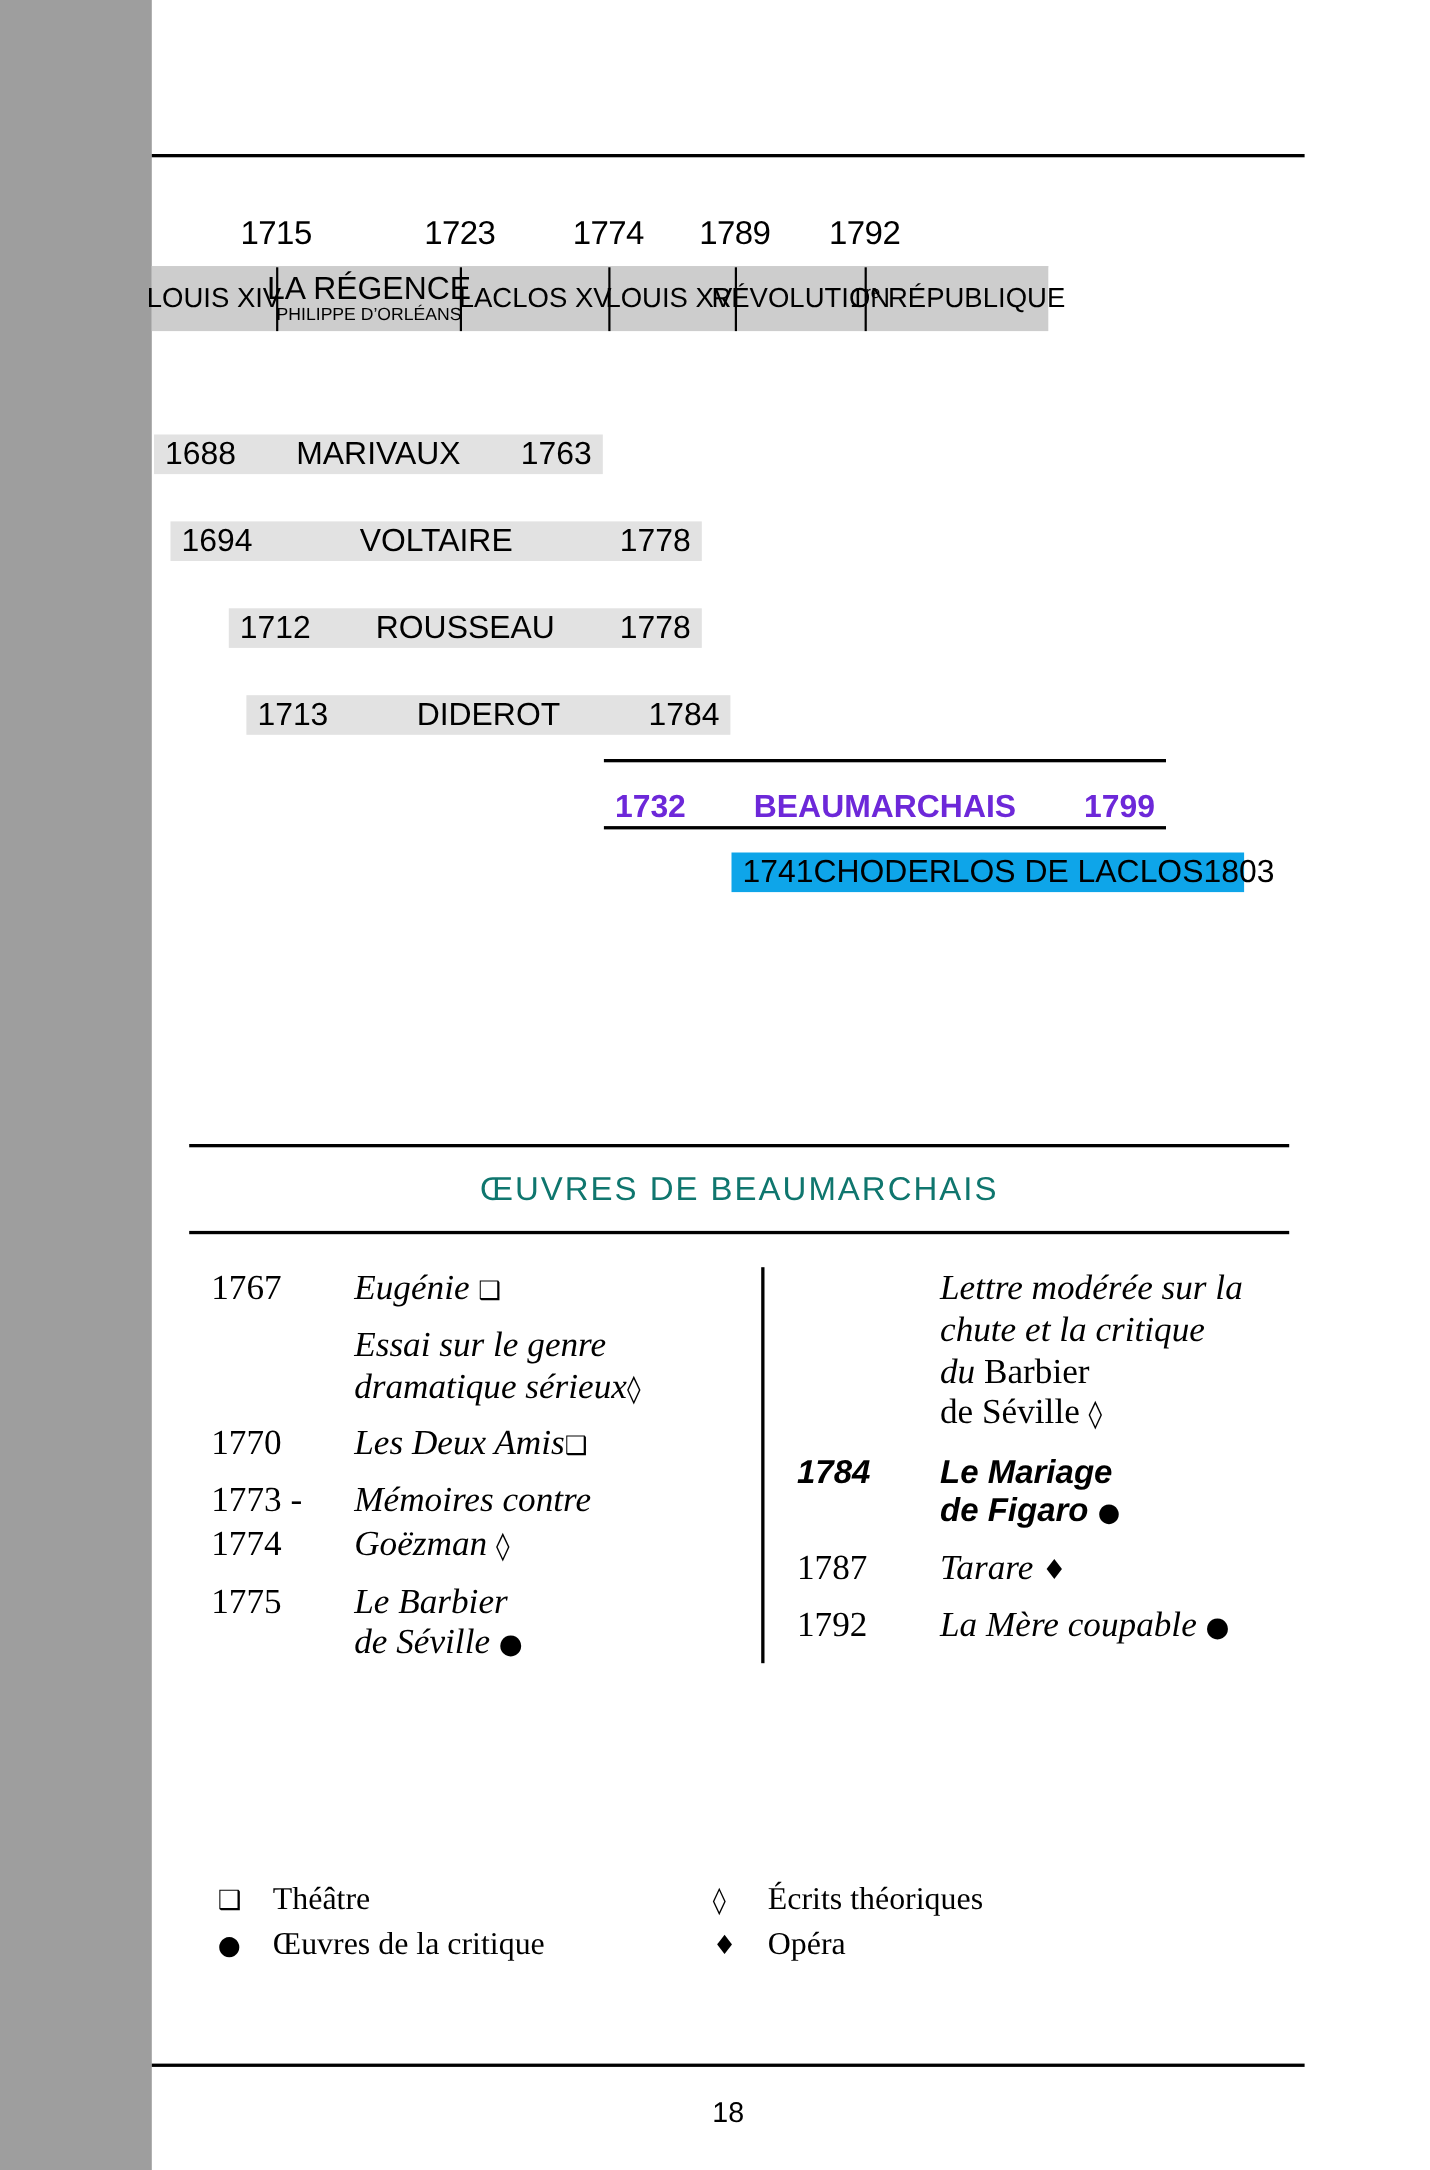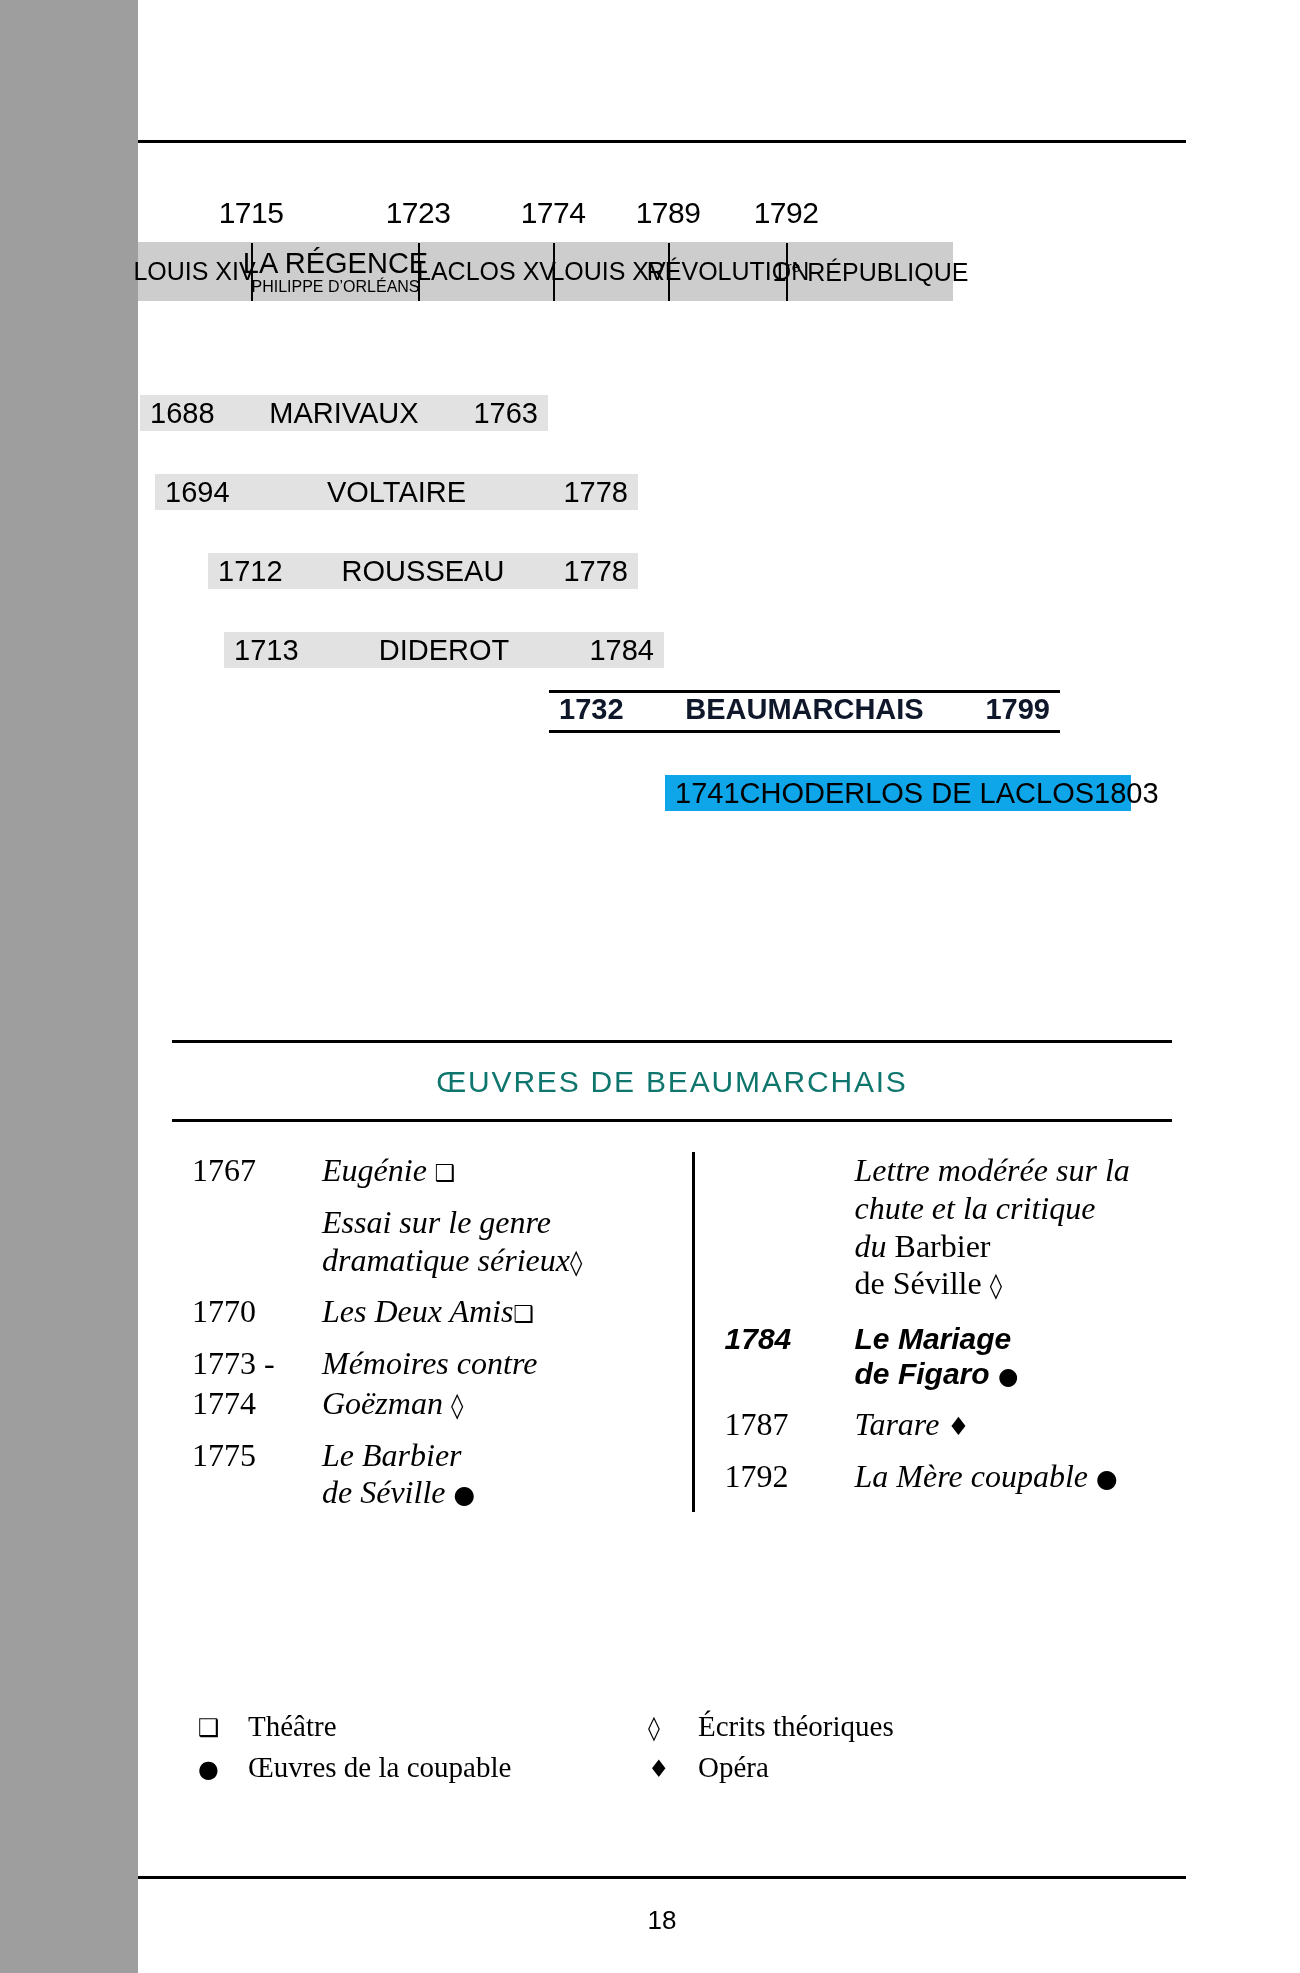--- a/index.html
+++ b/index.html
@@ -127,31 +127,31 @@
     padding: 0 18px;
   }
   .life-bar .died { }
 
   
   #beaumarchais-bar {
     position: absolute;
     left: 411px;
     top: 690px;
     width: 511px;
-    height: 43px;
+    height: 64px;
     background: #ffffff;
     border-top: 3px solid #000;
     border-bottom: 3px solid #000;
     box-sizing: border-box;
     display: flex;
-    align-items: flex-start;
+    align-items: flex-end;
     padding: 0 10px;
     font-size: 29px;
     font-weight: bold;
-    color: #0f172a;
+    color: #6d28d9;
     white-space: nowrap;
   }
   #beaumarchais-bar .who {
     flex: 1;
     text-align: center;
   }
   #laclos-bar {
     position: absolute;
     left: 527px;
     top: 775px;
@@ -421,21 +421,21 @@
   </div>
 
   <div id="legend">
     <div class="legend-col">
       <div class="legend-item">
         <span class="glyph">❑</span>
         <span class="lbl">Théâtre</span>
       </div>
       <div class="legend-item">
         <span class="glyph">●</span>
-        <span class="lbl">Œuvres de la coupable</span>
+        <span class="lbl">Œuvres de la critique</span>
       </div>
     </div>
     <div class="legend-col">
       <div class="legend-item">
         <span class="glyph">◊</span>
         <span class="lbl">Écrits théoriques</span>
       </div>
       <div class="legend-item">
         <span class="glyph">♦</span>
         <span class="lbl">Opéra</span>

